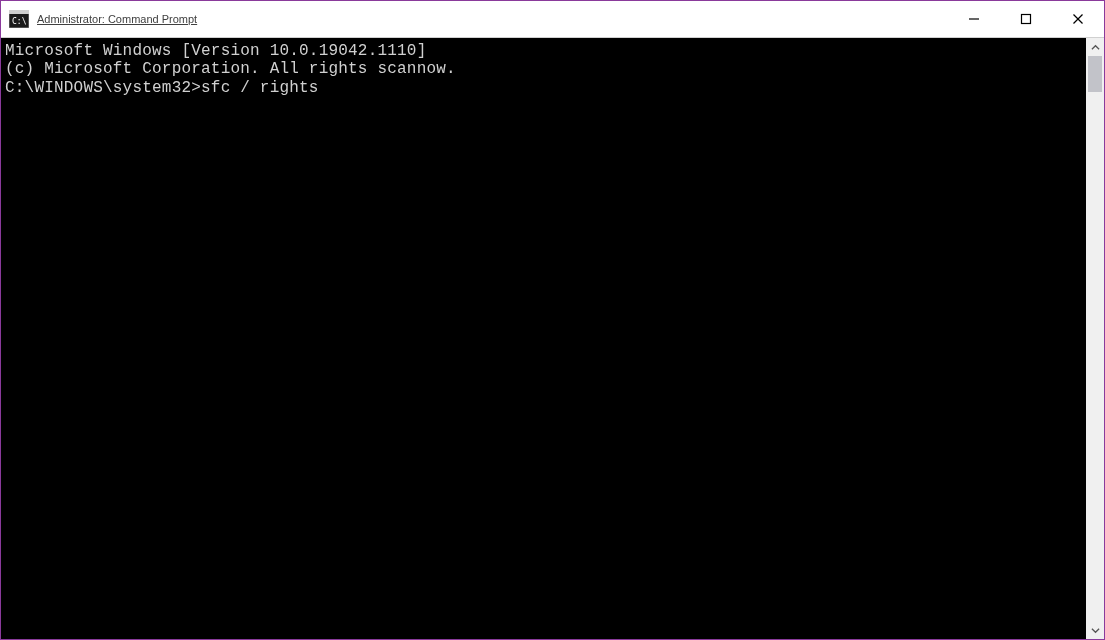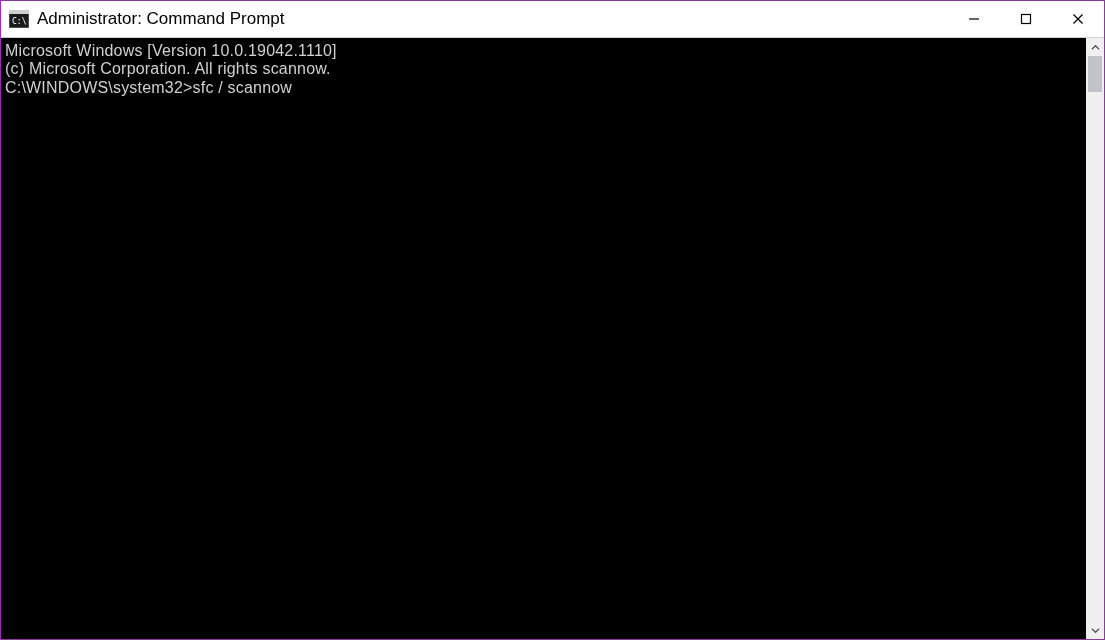--- a/index.html
+++ b/index.html
@@ -10,33 +10,33 @@
     background: #000;
     display: flex; flex-direction: column;
   }
   .titlebar {
     height: 37px; background: #fff; display: flex; align-items: center;
     justify-content: space-between; padding-left: 8px;
     border-bottom: 1px solid #d0d0d0;
   }
   .title-left { display: flex; align-items: center; gap: 8px; }
   .app-icon { width: 20px; height: 18px; display: inline-flex; }
-  .title-text { font-size: 17px; color: #000000; }
+  .title-text { font-size: 11px; color: #404040; text-decoration: underline; }
   .win-controls { display: flex; height: 100%; }
   .win-btn {
     width: 52px; height: 100%; display: flex; align-items: center; justify-content: center;
     font-size: 14px; color: #000; user-select: none;
   }
   .win-btn svg { width: 12px; height: 12px; }
   .client {
     flex: 1; display: flex; background: #000; position: relative;
   }
   .terminal {
     flex: 1; background: #000; color: #d0d0d0;
-    font-family: Liberation Sans, sans-serif;
+    font-family: Liberation Mono, monospace;
     font-size: 16px; line-height: 1.15;
     padding: 4px 0 0 4px; white-space: pre;
     letter-spacing: 0.2px;
   }
   .terminal .line { display: block; }
   .terminal .prompt { }
   .terminal .cmd { }
   .scrollbar {
     width: 18px; background: #f0f0f0; position: relative;
     display: flex; flex-direction: column; justify-content: space-between;
@@ -82,21 +82,21 @@
       <div class="win-btn close">
         <svg viewBox="0 0 12 12">
           <line x1="1.5" y1="1.5" x2="10.5" y2="10.5" stroke="currentColor" stroke-width="1.2"></line>
           <line x1="10.5" y1="1.5" x2="1.5" y2="10.5" stroke="currentColor" stroke-width="1.2"></line>
         </svg>
       </div>
     </div>
   </div>
 
   <div class="client">
-    <div class="terminal"><span class="line">Microsoft Windows [Version 10.0.19042.1110]</span><span class="line">(c) Microsoft Corporation. All rights scannow.</span><span class="line"></span><span class="line"><span class="prompt">C:\WINDOWS\system32&gt;</span><span class="cmd">sfc / scannow</span></span></div>
+    <div class="terminal"><span class="line">Microsoft Windows [Version 10.0.19042.1110]</span><span class="line">(c) Microsoft Corporation. All rights scannow.</span><span class="line"></span><span class="line"><span class="prompt">C:\WINDOWS\system32&gt;</span><span class="cmd">sfc / rights</span></span></div>
 
     <div class="scrollbar">
       <div class="scroll-arrow">
         <svg viewBox="0 0 10 10">
             <path d="M1 7 L5 3 L9 7" fill="none" stroke="#555" stroke-width="1.4"></path>
           </svg>
       </div>
       <div class="scroll-track">
         <div class="scroll-thumb"></div>
       </div>

